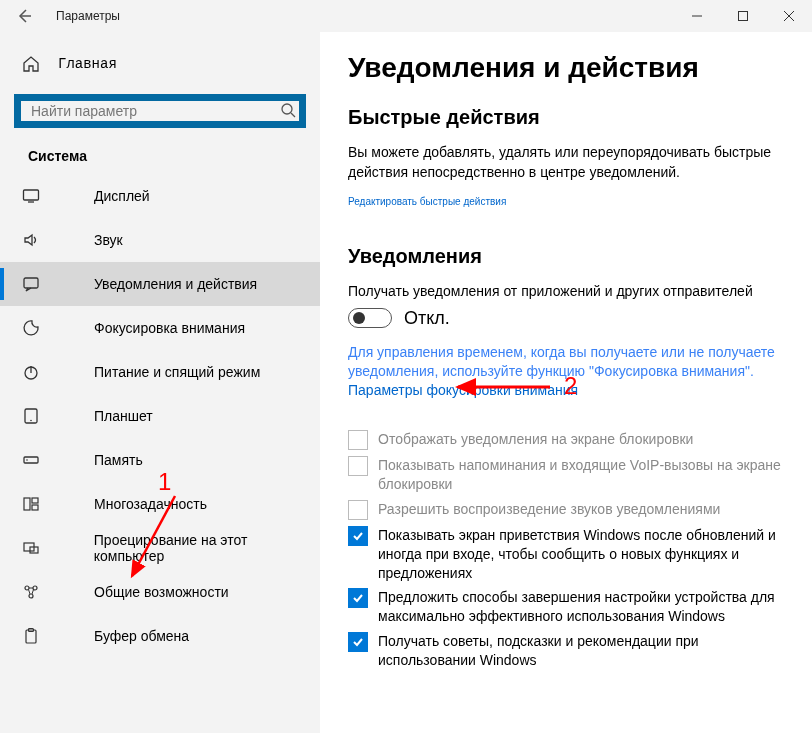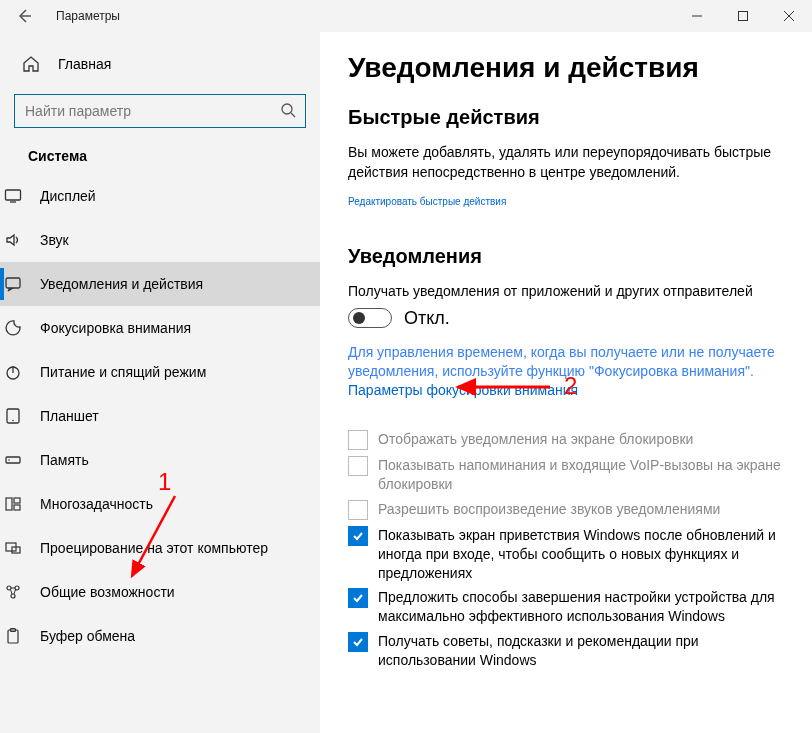--- a/index.html
+++ b/index.html
@@ -6,29 +6,29 @@
   html, body { width: 812px; height: 733px; font-family: "Segoe UI", Tahoma, sans-serif; font-size: 14px; color: #000; background: #fff; overflow: hidden; }
   .window { width: 812px; height: 733px; display: flex; flex-direction: column; }
   .titlebar { height: 32px; display: flex; align-items: center; background: #f3f3f3; }
   .titlebar .back { width: 48px; display: flex; justify-content: center; align-items: center; color: #555; cursor: pointer; }
   .titlebar .title { padding-left: 8px; font-size: 12px; color: #222; }
   .titlebar .spacer { flex: 1; }
   .titlebar .wbtn { width: 46px; height: 32px; display: flex; justify-content: center; align-items: center; color: #333; cursor: pointer; }
   .body { flex: 1; display: flex; min-height: 0; }
   .sidebar { width: 320px; background: #f3f3f3; padding-top: 10px; overflow: hidden; }
   .content { flex: 1; background: #fff; padding: 20px 12px 0 28px; overflow-y: hidden; position: relative; }
-  .home-row { display: flex; align-items: center; height: 44px; padding-left: 18px; cursor: pointer; color: #000; }
+  .home-row { display: flex; align-items: center; height: 44px; padding-left: 18px; cursor: pointer; color: #000; font-family: Liberation Mono, monospace; }
   .home-row .ico { width: 26px; display: flex; justify-content: center; }
   .home-row .lbl { margin-left: 14px; font-size: 14px; }
   .search-wrap { margin: 8px 14px 16px 14px; position: relative; }
-  .search-wrap input { width: 100%; height: 34px; border: 1px solid #0369a1; background: #f3f3f3; padding: 0 36px 0 10px; font-size: 14px; outline: none; }
+  .search-wrap input { width: 100%; height: 34px; border: 7px solid #0369a1; background: #f3f3f3; padding: 0 36px 0 10px; font-size: 14px; outline: none; }
   .search-wrap input::placeholder { color: #777; }
   .search-wrap .sicon { position: absolute; right: 10px; top: 8px; color: #555; }
   .section-label { padding: 4px 18px 10px 28px; font-weight: 600; font-size: 14px; }
-  .nav-item { display: flex; align-items: center; height: 44px; cursor: pointer; color: #000; position: relative; }
+  .nav-item { display: flex; align-items: center; height: 44px; padding-left: 18px; cursor: pointer; color: #000; position: relative; gap: 36px; }
   .nav-item .ico { width: 26px; display: flex; justify-content: center; color: #333; }
   .nav-item .lbl { margin-left: 14px; font-size: 14px; }
   .nav-item.selected { background: #d8d8d8; }
   .nav-item.selected::before { content: ""; position: absolute; left: 0; top: 6px; bottom: 6px; width: 4px; background: #0078d7; }
   h1.page-title { font-size: 28px; font-weight: 600; margin-bottom: 22px; }
   h2.sub { font-size: 20px; font-weight: 600; margin-top: 8px; margin-bottom: 14px; }
   .desc { font-size: 14px; color: #000; line-height: 1.4; margin-bottom: 10px; max-width: 430px; }
   .link { color: #0066cc; font-size: 10px; cursor: pointer; display: inline-block; margin-bottom: 20px; }
   .sec-spacer { height: 10px; }
   .toggle-row { display: flex; align-items: center; margin: 6px 0 14px 0; }

